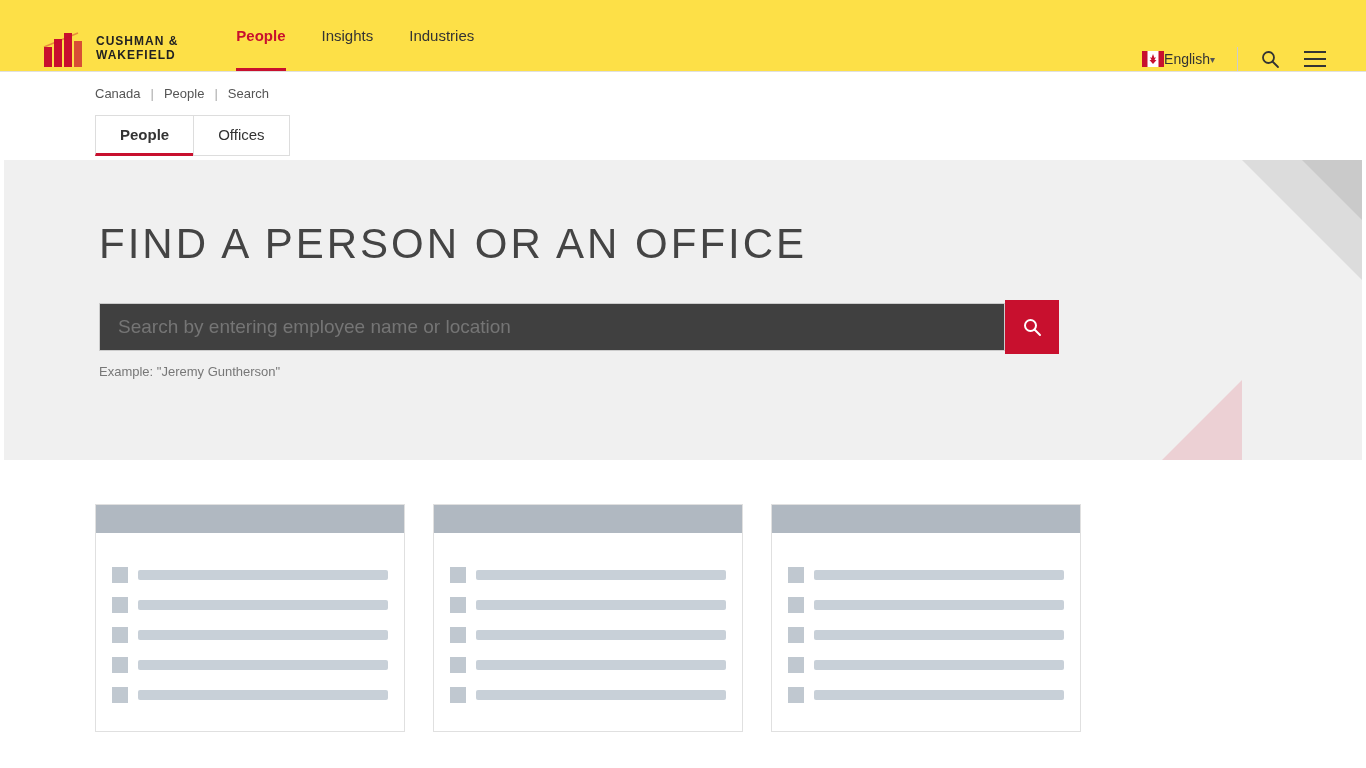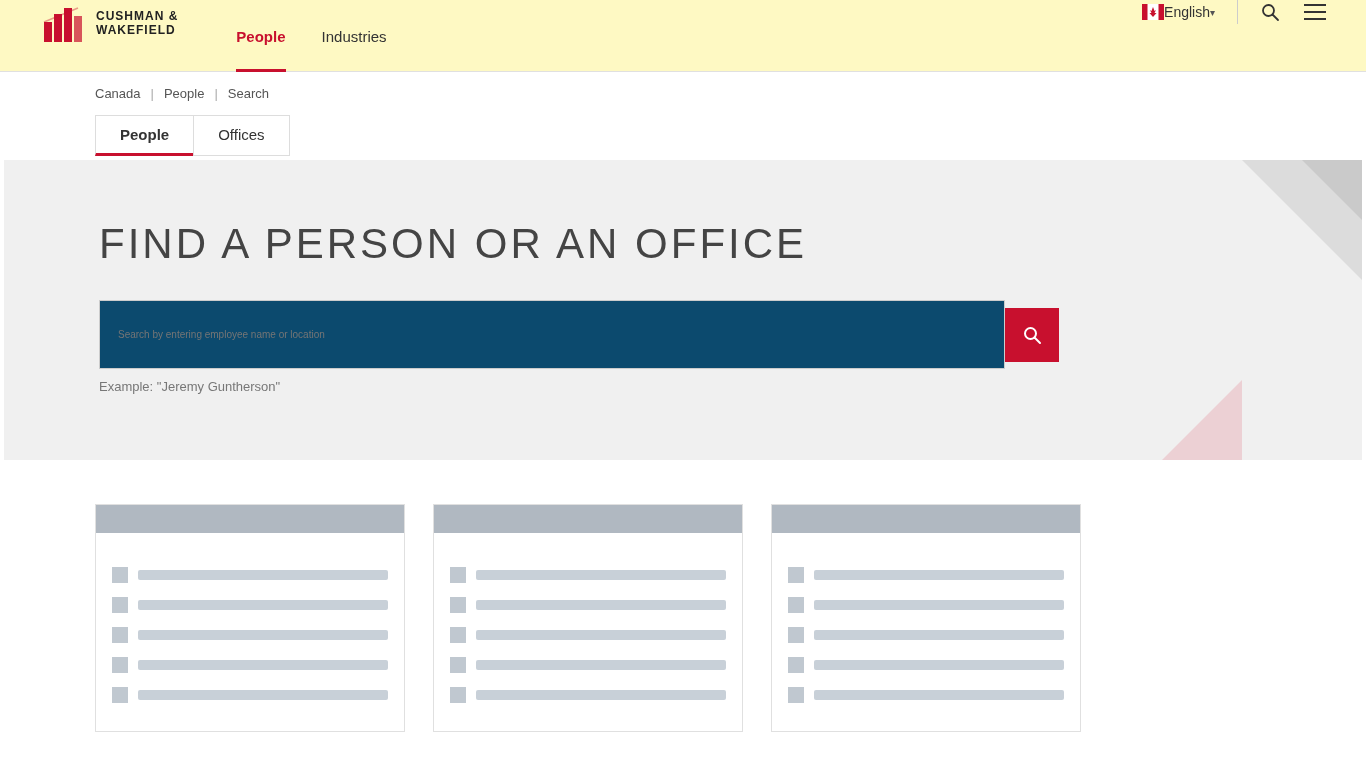--- a/index.html
+++ b/index.html
@@ -1,25 +1,25 @@
 <!DOCTYPE html>
 <html><head>
   <meta charset="utf-8">
   <style>
     * { margin: 0; padding: 0; box-sizing: border-box; }
     body { font-family: Arial, sans-serif; background: #fff; width: 1366px; min-height: 768px; overflow-x: hidden; }
 
     
     .header {
       display: flex;
-      align-items: flex-start;
+      align-items: flex-end;
       height: 72px;
       border-bottom: 1px solid #e0e0e0;
       padding: 0 40px;
-      background: #fef9c3;
+      background: #fde047;
     }
     .logo-area {
       display: flex;
       align-items: center;
       margin-right: 40px;
       text-decoration: none;
     }
     .logo-icon {
       width: 46px;
       height: 46px;
@@ -178,27 +178,27 @@
       text-transform: uppercase;
       margin-bottom: 32px;
     }
     .search-row {
       display: flex;
       align-items: center;
       max-width: 960px;
     }
     .search-input {
       flex: 1;
-      height: 69px;
+      height: 48px;
       border: 1px solid #ccc;
       padding: 0 18px;
-      font-size: 10px;
+      font-size: 19px;
       color: #999;
       outline: none;
-      background: #0c4a6e;
+      background: #404040;
     }
     .search-btn {
       width: 54px;
       height: 54px;
       background: #c8102e;
       border: none;
       cursor: pointer;
       display: flex;
       align-items: center;
       justify-content: center;
@@ -259,20 +259,21 @@
       <line x1="4" y1="22" x2="38" y2="8" stroke="#c8102e" stroke-width="1.5" opacity="0.4"></line>
     </svg>
     <div>
       <div style="font-size:12px;font-weight:700;color:#222;letter-spacing:1px;">CUSHMAN &amp;</div>
       <div style="font-size:12px;font-weight:700;color:#222;letter-spacing:1px;">WAKEFIELD</div>
     </div>
   </a>
 
   <nav class="nav">
     <a class="nav-item active">People</a>
+    <a class="nav-item">Insights</a>
     <a class="nav-item">Industries</a>
   </nav>
 
   <div class="header-right">
     <div class="flag-lang">
 
       <svg class="flag" viewBox="0 0 22 16">
         <rect width="22" height="16" fill="#fff"></rect>
         <rect width="5.5" height="16" fill="#c8102e"></rect>
         <rect x="16.5" width="5.5" height="16" fill="#c8102e"></rect>

